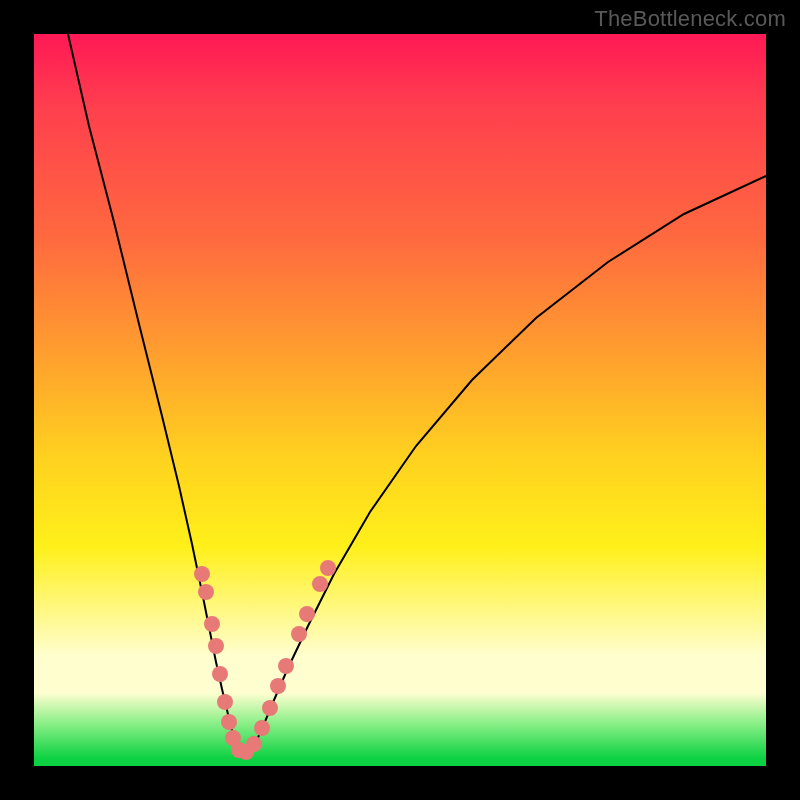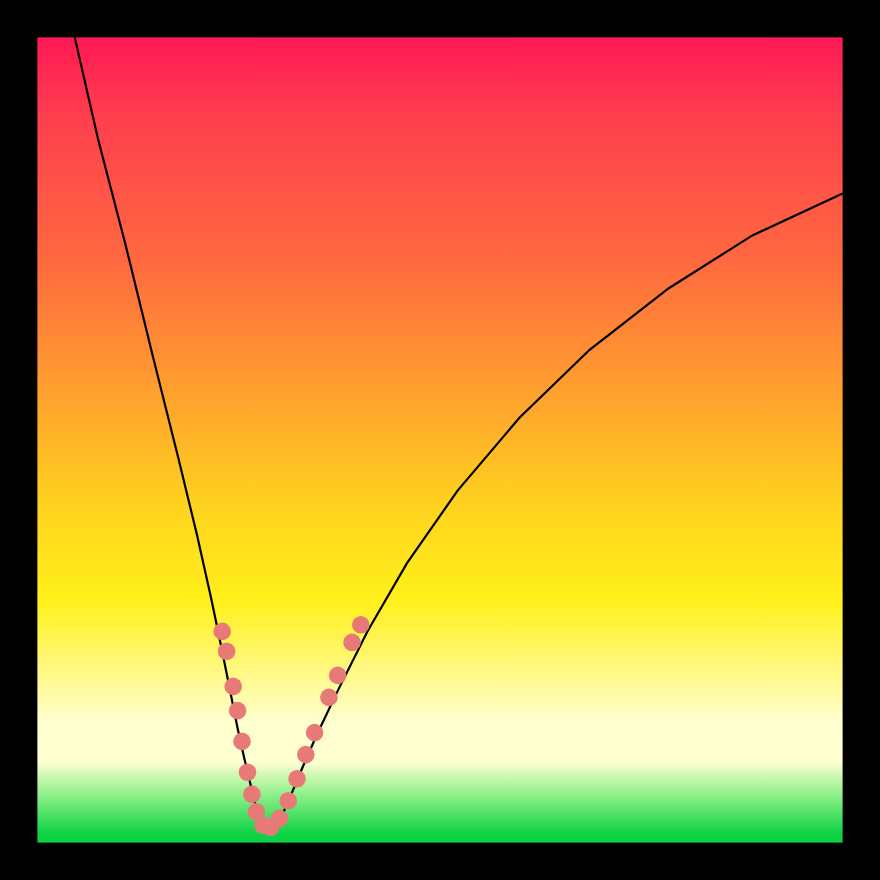--- a/index.html
+++ b/index.html
@@ -91,13 +91,14 @@
           <circle cx="236" cy="674" r="8" class="dot"></circle>
           <circle cx="244" cy="652" r="8" class="dot"></circle>
           <circle cx="252" cy="632" r="8" class="dot"></circle>
           <circle cx="265" cy="600" r="8" class="dot"></circle>
           <circle cx="273" cy="580" r="8" class="dot"></circle>
           <circle cx="286" cy="550" r="8" class="dot"></circle>
           <circle cx="294" cy="534" r="8" class="dot"></circle>
         </g>
     </svg>
   </div>
+  <div class="watermark" style="top:6px; right:14px;">TheBottleneck.com</div>
 </div>
 
 </body></html>

